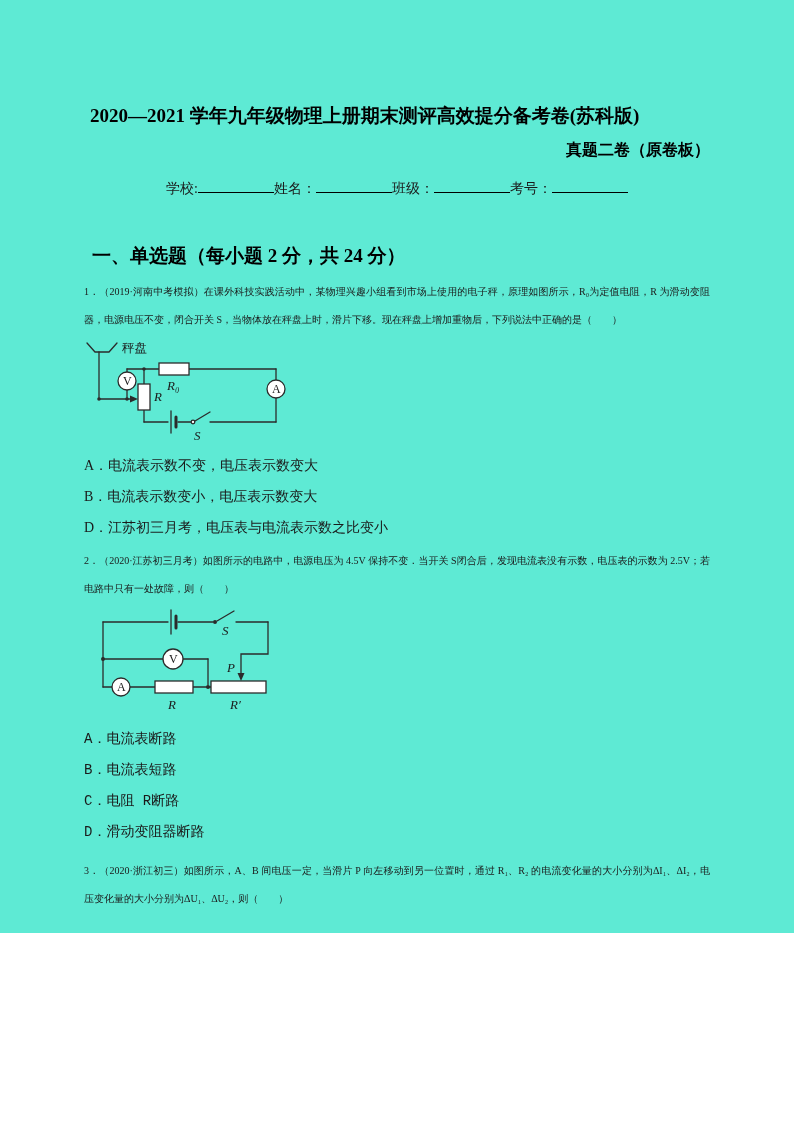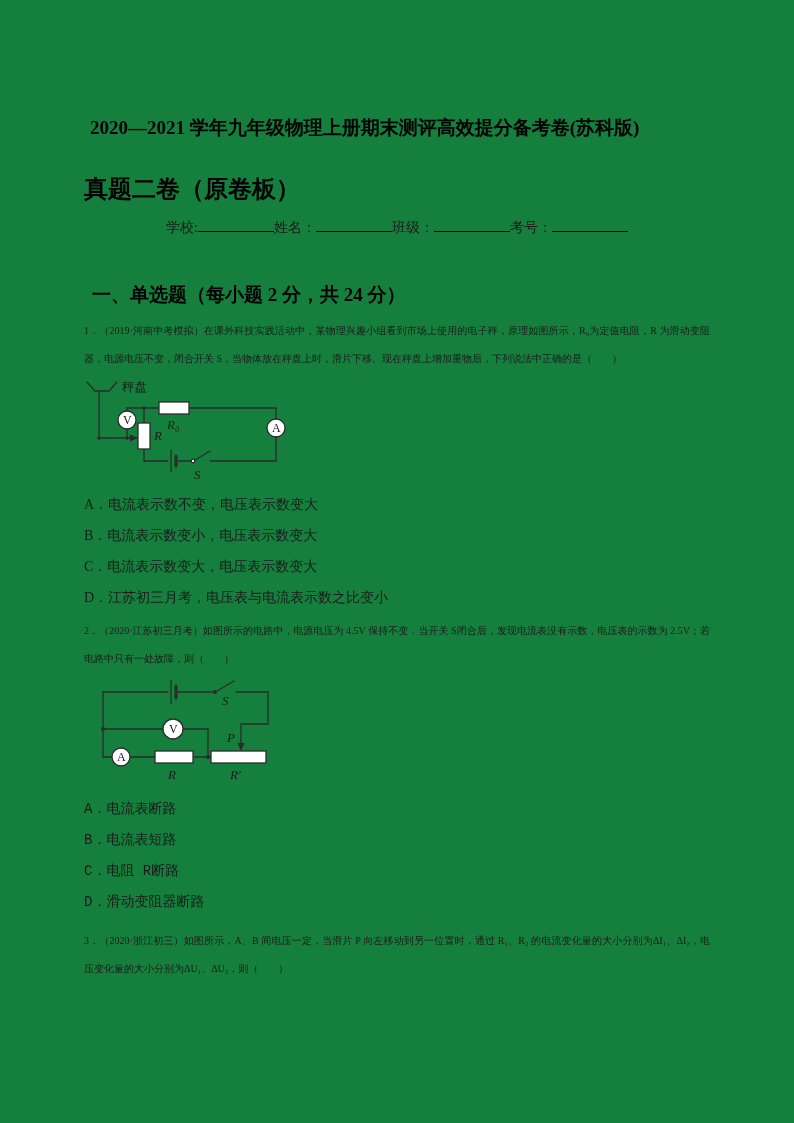--- a/index.html
+++ b/index.html
@@ -10,40 +10,40 @@
   body {
     width: 794px;
     height: 1123px;
     overflow: hidden;
     font-family: "Liberation Serif", "DejaVu Serif", serif;
     color: #1a1a1a;
   }
   .page {
     box-sizing: border-box;
     width: 794px;
-    height: 1123px;
-    padding: 12px 84px;
-    background: #15803d;
+    height: 933px;
+    padding: 0 84px;
+    background: #5eead4;
   }
   .doc-title {
     margin: 0;
     padding-top: 103px;
     margin-left: 6px;
     font-size: 19px;
     line-height: 26px;
     font-weight: bold;
     color: #000;
     white-space: nowrap;
   }
   .doc-subtitle {
-    margin: 34px 0 0 0;
-    font-size: 24px;
+    margin: 7px 0 0 0;
+    font-size: 16px;
     line-height: 28px;
     font-weight: bold;
-    text-align: left;
+    text-align: right;
     color: #000;
   }
   .info-line {
     margin-top: 13px;
     text-align: center;
     font-size: 14px;
     line-height: 22px;
     white-space: nowrap;
   }
   .info-field { display: inline-block; }
@@ -168,21 +168,20 @@
       <text class="meter-letter" x="37" y="45">V</text>
       <text class="meter-letter" x="186" y="53">A</text>
       <text class="var-label" x="81" y="50">R₀</text>
       <text class="var-label" x="68" y="61">R</text>
       <text class="var-label" x="108" y="100">S</text>
     </svg>
 
     <ul class="options">
       <li>A．电流表示数不变，电压表示数变大</li>
       <li>B．电流表示数变小，电压表示数变大</li>
-      <li>C．电流表示数变大，电压表示数变大</li>
       <li>D．江苏初三月考，电压表与电流表示数之比变小</li>
     </ul>
   </div>
 
   <div>
     <p class="stem q2">2．（2020·江苏初三月考）如图所示的电路中，电源电压为 4.5V 保持不变．当开关 S闭合后，发现电流表没有示数，电压表的示数为 2.5V；若电路中只有一处故障，则（　　）</p>
 
     <svg class="figure f2" width="230" height="114" viewBox="0 0 230 114">
       <g>
 

